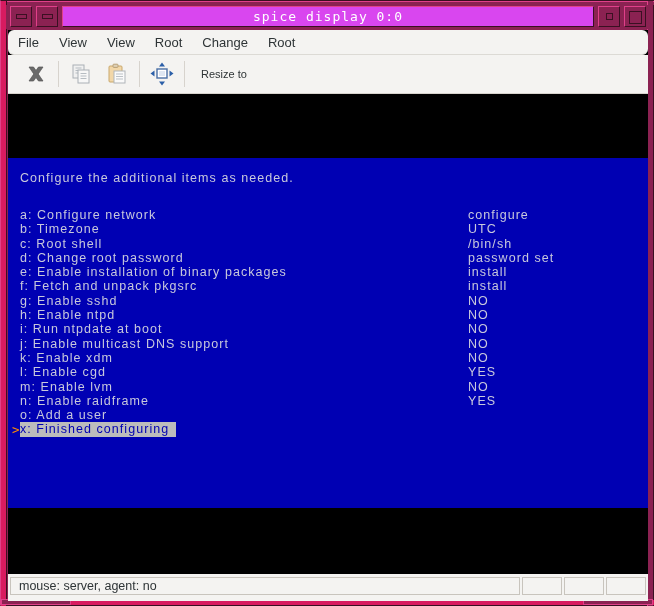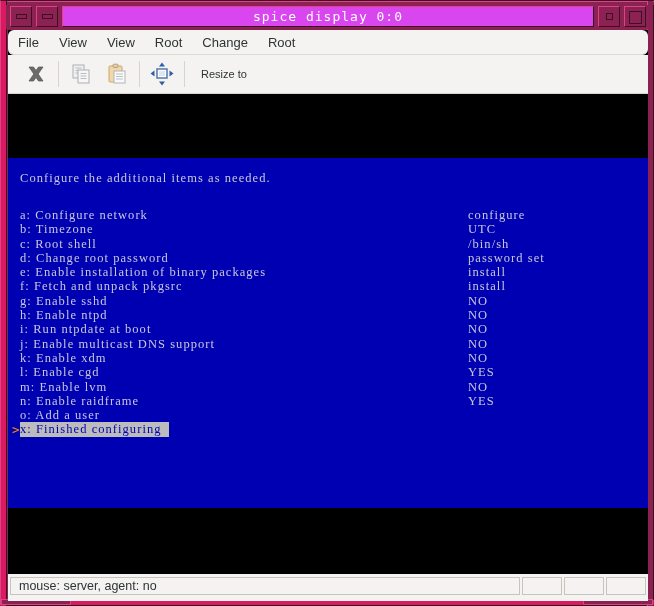--- a/index.html
+++ b/index.html
@@ -207,21 +207,21 @@
   }
   #tty-screen {
     position: absolute;
     left: 0; top: 64px;
     width: 640px; height: 350px;
     background: #0000b3;
     overflow: hidden;
   }
   .tty-text {
     position: absolute;
-    font-family: Liberation Serif, serif;
+    font-family: Liberation Sans, sans-serif;
     font-size: 12.5px;
     color: #c8c8dc;
     letter-spacing: 1.05px;
     white-space: pre;
     line-height: 14px;
   }
   #tty-header {
     left: 12px; top: 13px;
   }
   #tty-list {

